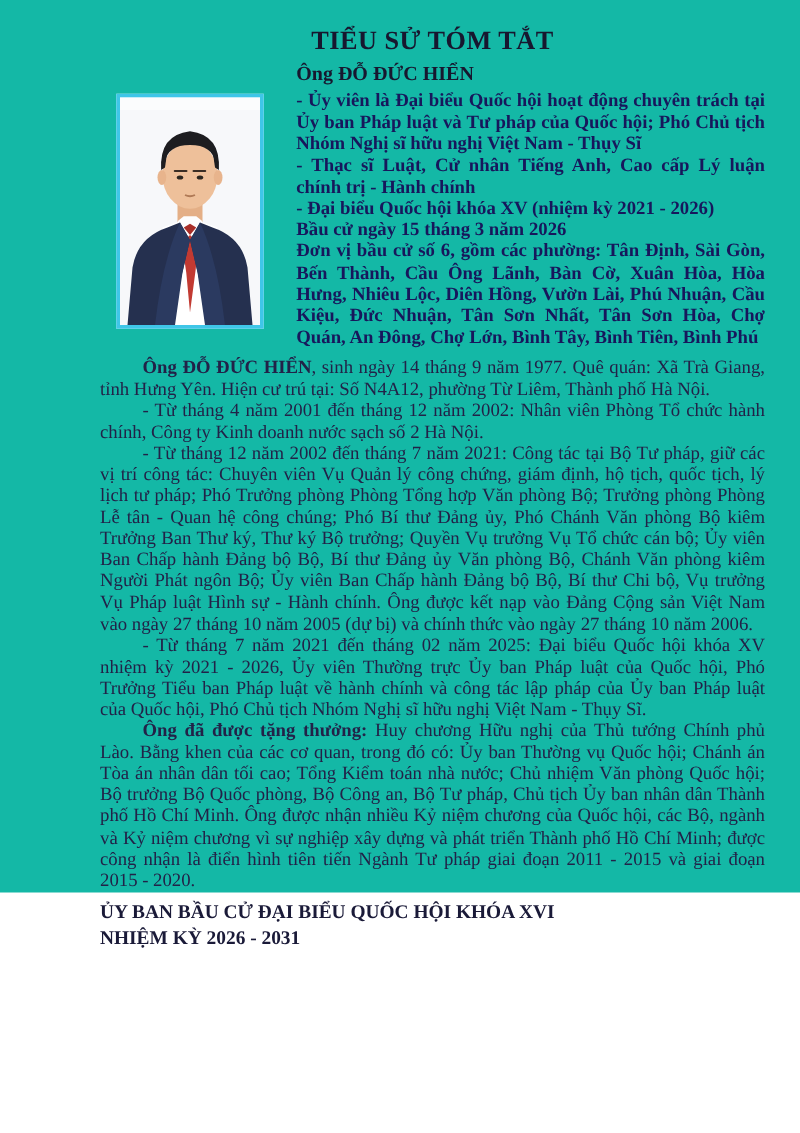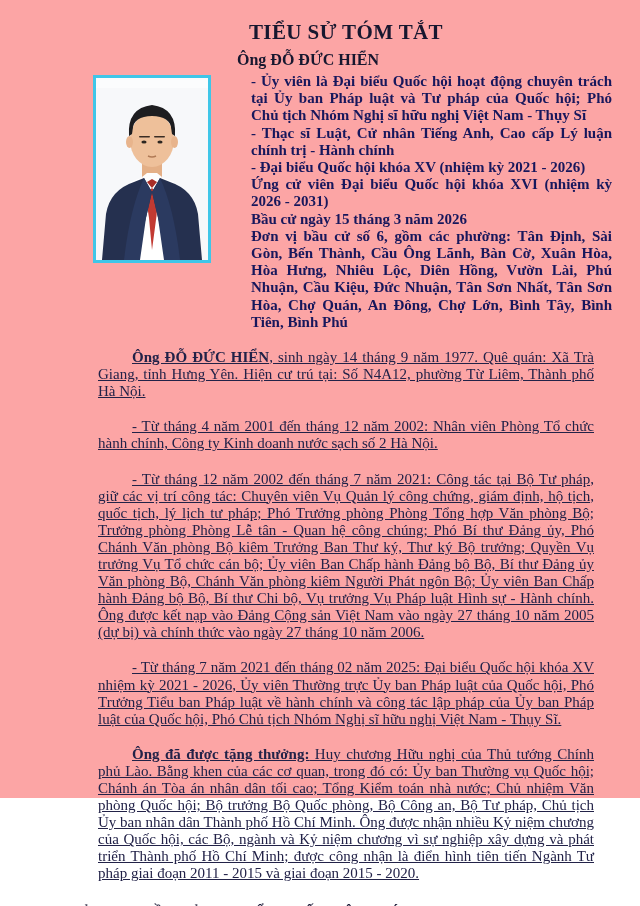--- a/index.html
+++ b/index.html
@@ -2,47 +2,47 @@
 <html><head>
 <meta charset="utf-8">
 <style>
   html,body { margin:0; padding:0; background:#ffffff; }
   body {
     width:640px; height:906px; overflow:hidden;
     font-family:"Liberation Serif","DejaVu Serif",serif;
     color:#1e1e46;
   }
   .page {
-    box-sizing:border-box; width:640px; height:798px;
-    padding:20px 28px 6px 80px; background:#fca5a5;
+    box-sizing:border-box; width:640px; height:714px;
+    padding:20px 28px 6px 80px; background:#14b8a6;
   }
   .title {
     margin:0 0 6px 0; text-align:center;
     font-size:21px; font-weight:bold; letter-spacing:.4px; color:#17172f;
   }
   .name-heading {
     margin:2px 0 4px 157px; font-size:16px; font-weight:bold; color:#17172f;
   }
   .hero { display:flex; align-items:flex-start; }
   .photo-frame {
     flex:0 0 auto; margin:2px 0 0 13px;
     width:112px; height:182px; border:3px solid #3fc6e8; background:#ffffff;
   }
   .photo-frame svg { display:block; }
   .profile {
-    flex:1; margin-left:40px;
+    flex:1; margin-left:26px;
     font-size:15px; font-weight:bold; line-height:17.2px;
     text-align:justify; color:#17175c;
   }
   .profile p { margin:0; }
   .body-text {
     margin-top:7px; font-size:15px; line-height:17.1px;
     text-align:justify; color:#222248;
   }
-  .body-text p { margin:18px; text-indent:34px;text-decoration:underline; }
+  .body-text p { margin:0; text-indent:34px; }
   .b { font-weight:bold; }
   .footer {
     margin-top:5px; 
     font-size:15.5px; font-weight:bold; line-height:21px; color:#1a1a38;
   }
 </style>
 </head>
 <body>
 
 <div class="page">
@@ -85,21 +85,20 @@
         <path d="M106 182 L102 136 Q98 112 74 104 L64 100 L56 114 L72 182 Z" fill="#25304f"></path>
         <path d="M48 100 L56 114 L50 140 L44 182 L28 182 Q34 130 48 100 Z" fill="#2b3a60"></path>
         <path d="M64 100 L56 114 L62 140 L68 182 L84 182 Q78 130 64 100 Z" fill="#2b3a60"></path>
       </svg>
     </div>
 
     <div class="profile">
       <p>- Ủy viên là Đại biểu Quốc hội hoạt động chuyên trách tại Ủy ban Pháp luật và Tư pháp của Quốc hội; Phó Chủ tịch Nhóm Nghị sĩ hữu nghị Việt Nam - Thụy Sĩ</p>
       <p>- Thạc sĩ Luật, Cử nhân Tiếng Anh, Cao cấp Lý luận chính trị - Hành chính</p>
       <p>- Đại biểu Quốc hội khóa XV (nhiệm kỳ 2021 - 2026)</p>
-      <p>Ứng cử viên Đại biểu Quốc hội khóa XVI (nhiệm kỳ 2026 - 2031)</p>
       <p>Bầu cử ngày 15 tháng 3 năm 2026</p>
       <p>Đơn vị bầu cử số 6, gồm các phường: Tân Định, Sài Gòn, Bến Thành, Cầu Ông Lãnh, Bàn Cờ, Xuân Hòa, Hòa Hưng, Nhiêu Lộc, Diên Hồng, Vườn Lài, Phú Nhuận, Cầu Kiệu, Đức Nhuận, Tân Sơn Nhất, Tân Sơn Hòa, Chợ Quán, An Đông, Chợ Lớn, Bình Tây, Bình Tiên, Bình Phú</p>
     </div>
   </div>
 
   <div class="body-text">
     <p><span class="b">Ông ĐỖ ĐỨC HIỂN</span><span>, sinh ngày 14 tháng 9 năm 1977. Quê quán: Xã Trà Giang, tỉnh Hưng Yên. Hiện cư trú tại: Số N4A12, phường Từ Liêm, Thành phố Hà Nội.</span></p>
 
 
     <p>- Từ tháng 4 năm 2001 đến tháng 12 năm 2002: Nhân viên Phòng Tổ chức hành chính, Công ty Kinh doanh nước sạch số 2 Hà Nội.</p>

